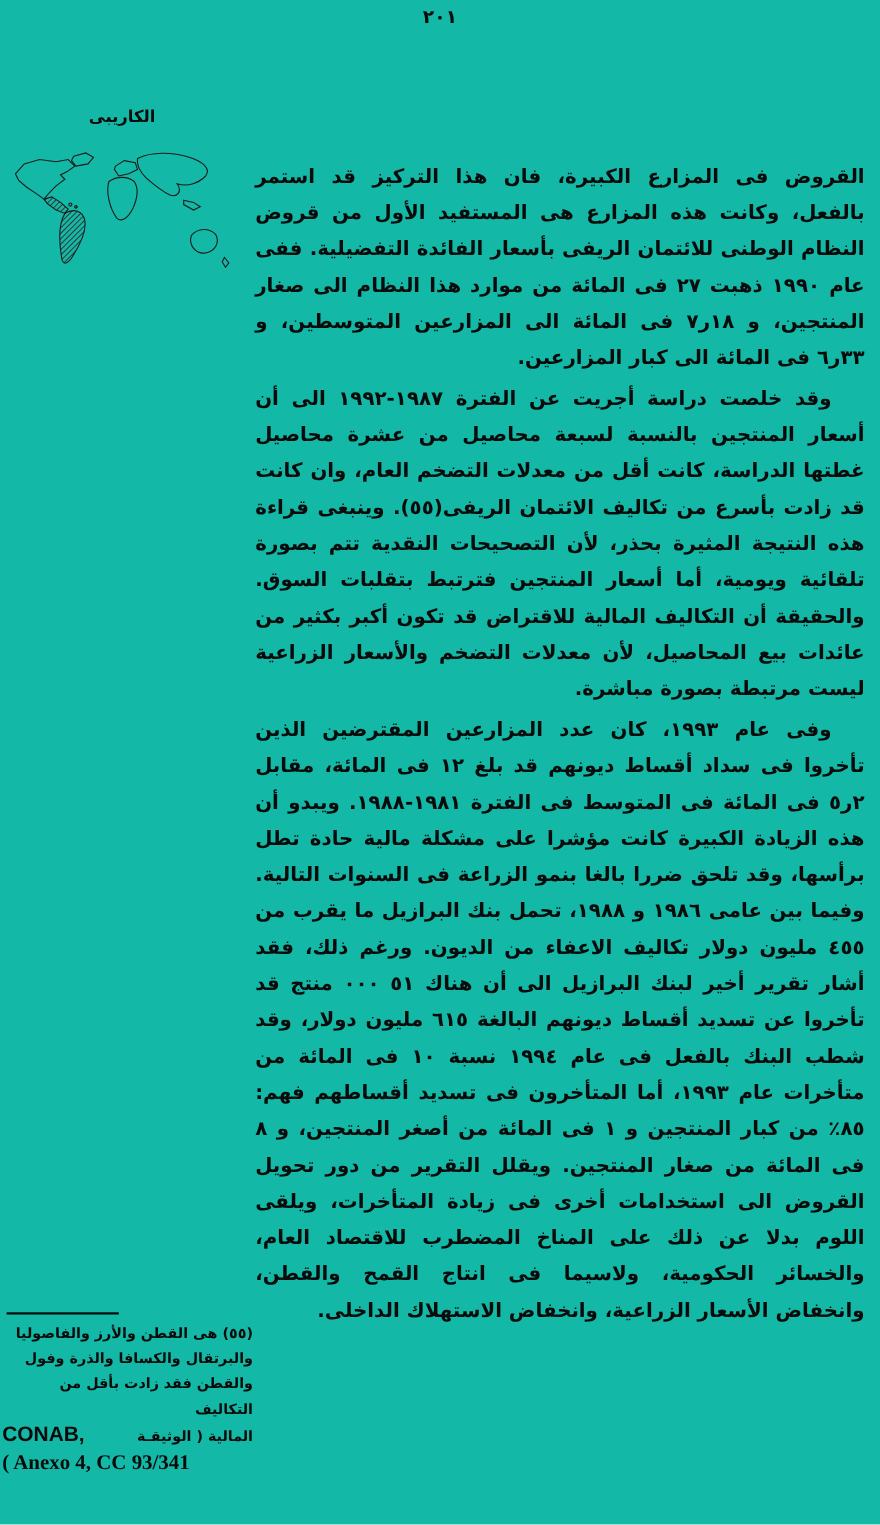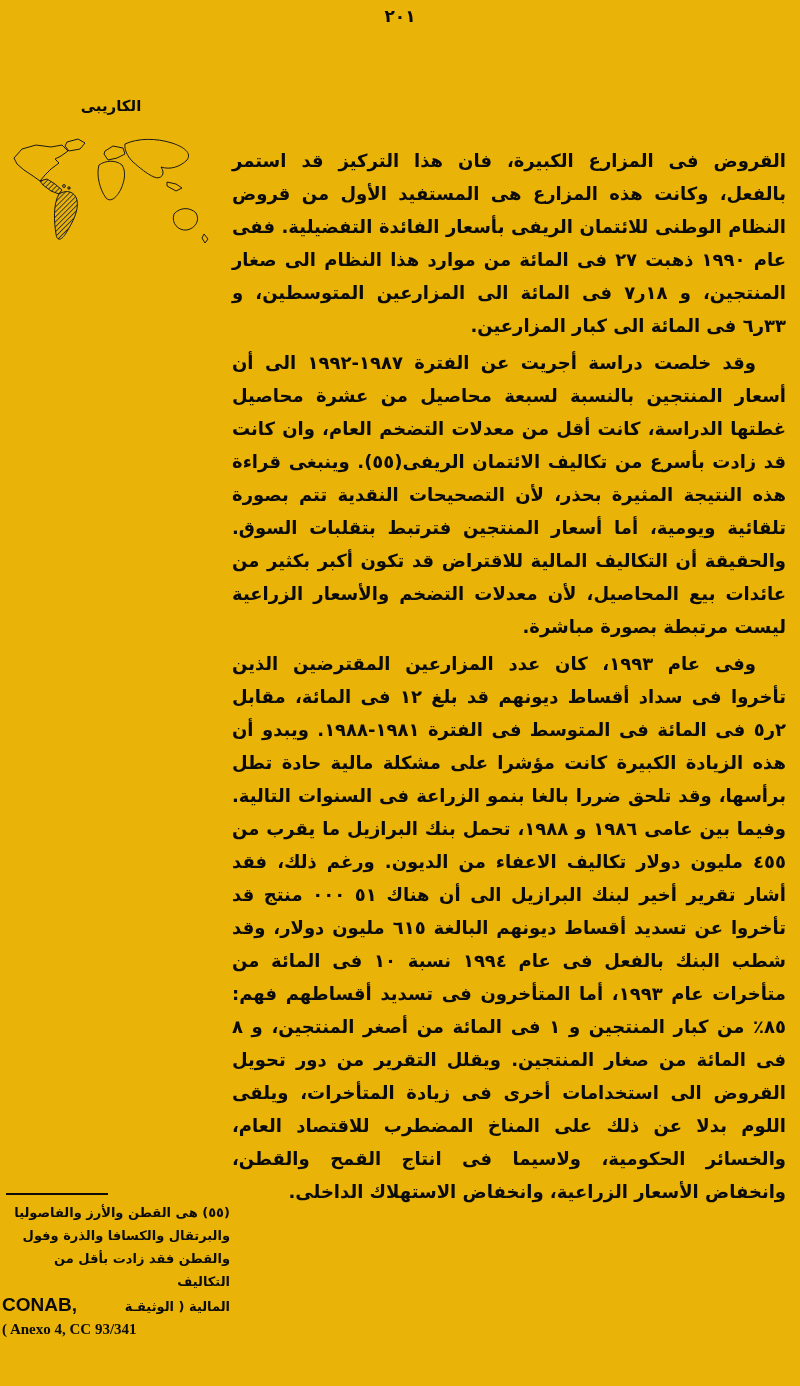--- a/index.html
+++ b/index.html
@@ -4,21 +4,21 @@
 <style>
   html, body {
     margin: 0;
     padding: 0;
     background: #ffffff;
   }
   .page {
     position: relative;
     width: 800px;
     height: 1386px;
-    background: #eab308;
+    background: #14b8a6;
     color: #0b0b0b;
     font-family: "DejaVu Sans", sans-serif;
     overflow: hidden;
   }
   .page-number {
     position: absolute;
     top: 6px;
     left: 0;
     width: 100%;
     text-align: center;
@@ -89,21 +89,21 @@
     font-family: Liberation Sans, sans-serif;
     font-size: 19px;
     font-weight: 700;
     direction: ltr;
     unicode-bidi: embed;
   }
   .latin-line {
     direction: ltr;
     text-align: left;
     font-family: "Liberation Serif", serif;
-    font-size: 15px;
+    font-size: 19px;
     font-weight: 700;
   }
 </style>
 </head>
 <body>
 
 <div class="page">
 
   <div class="page-number">٢٠١</div>
 

